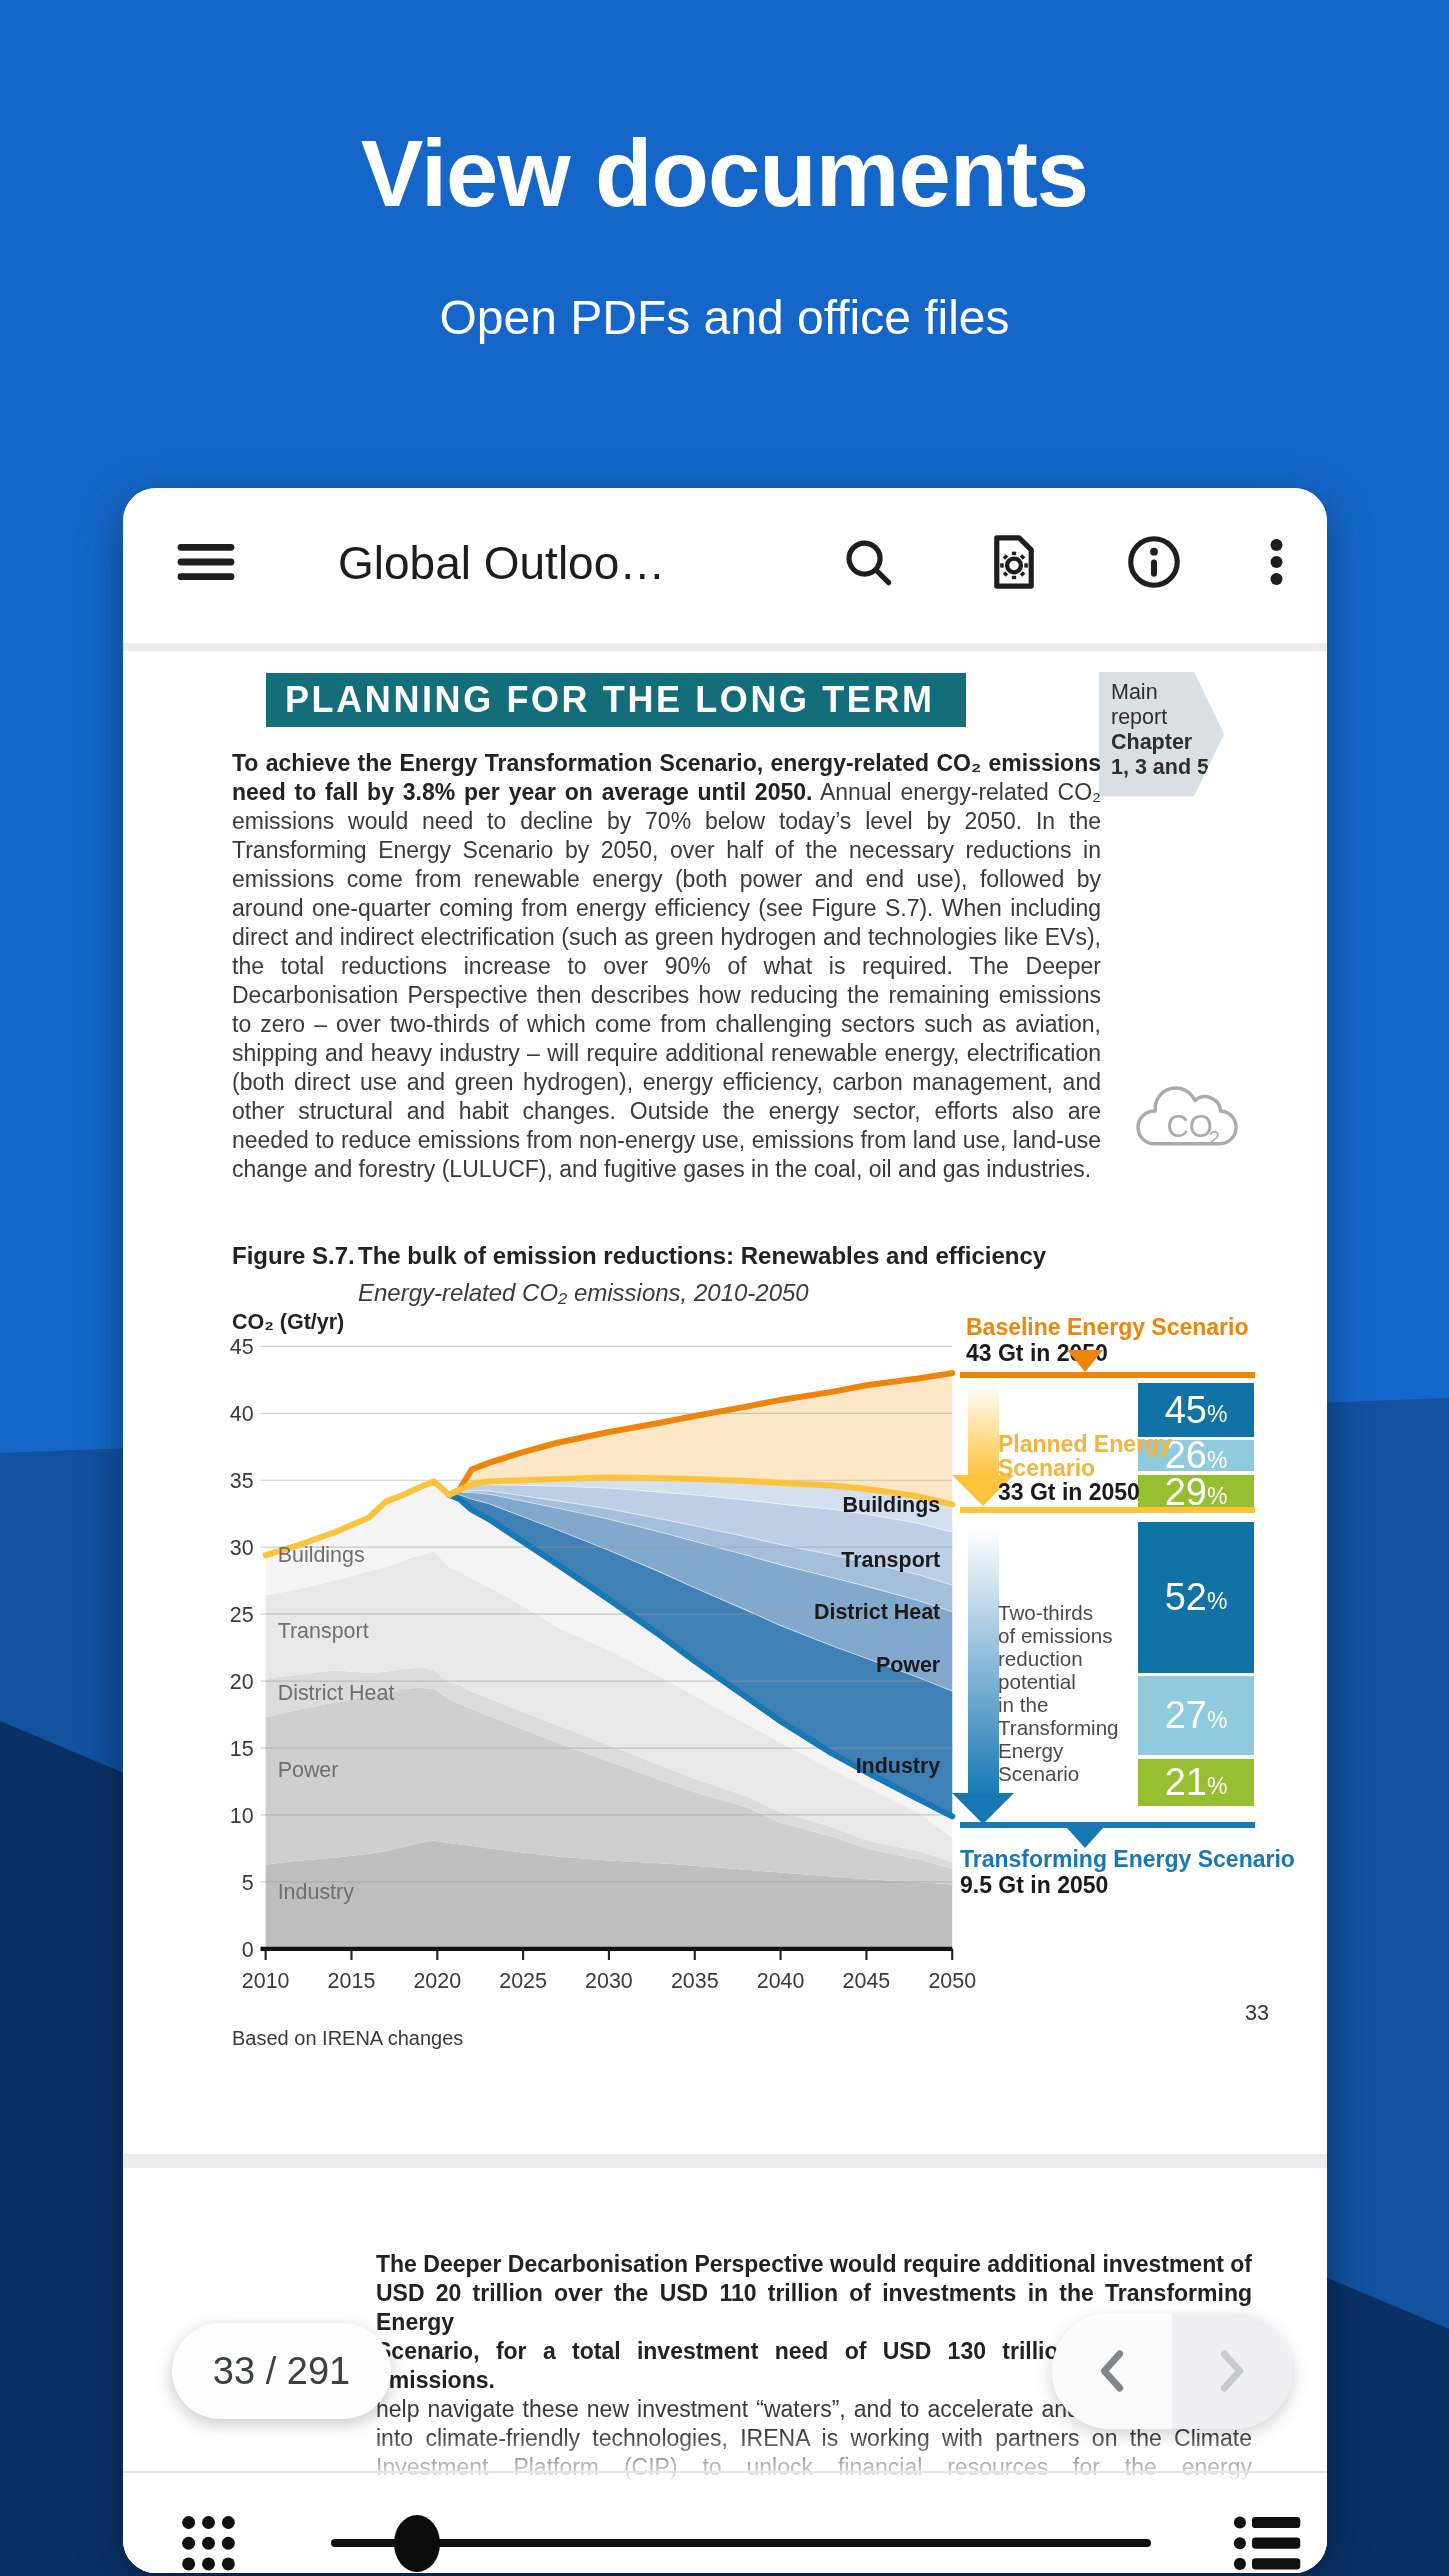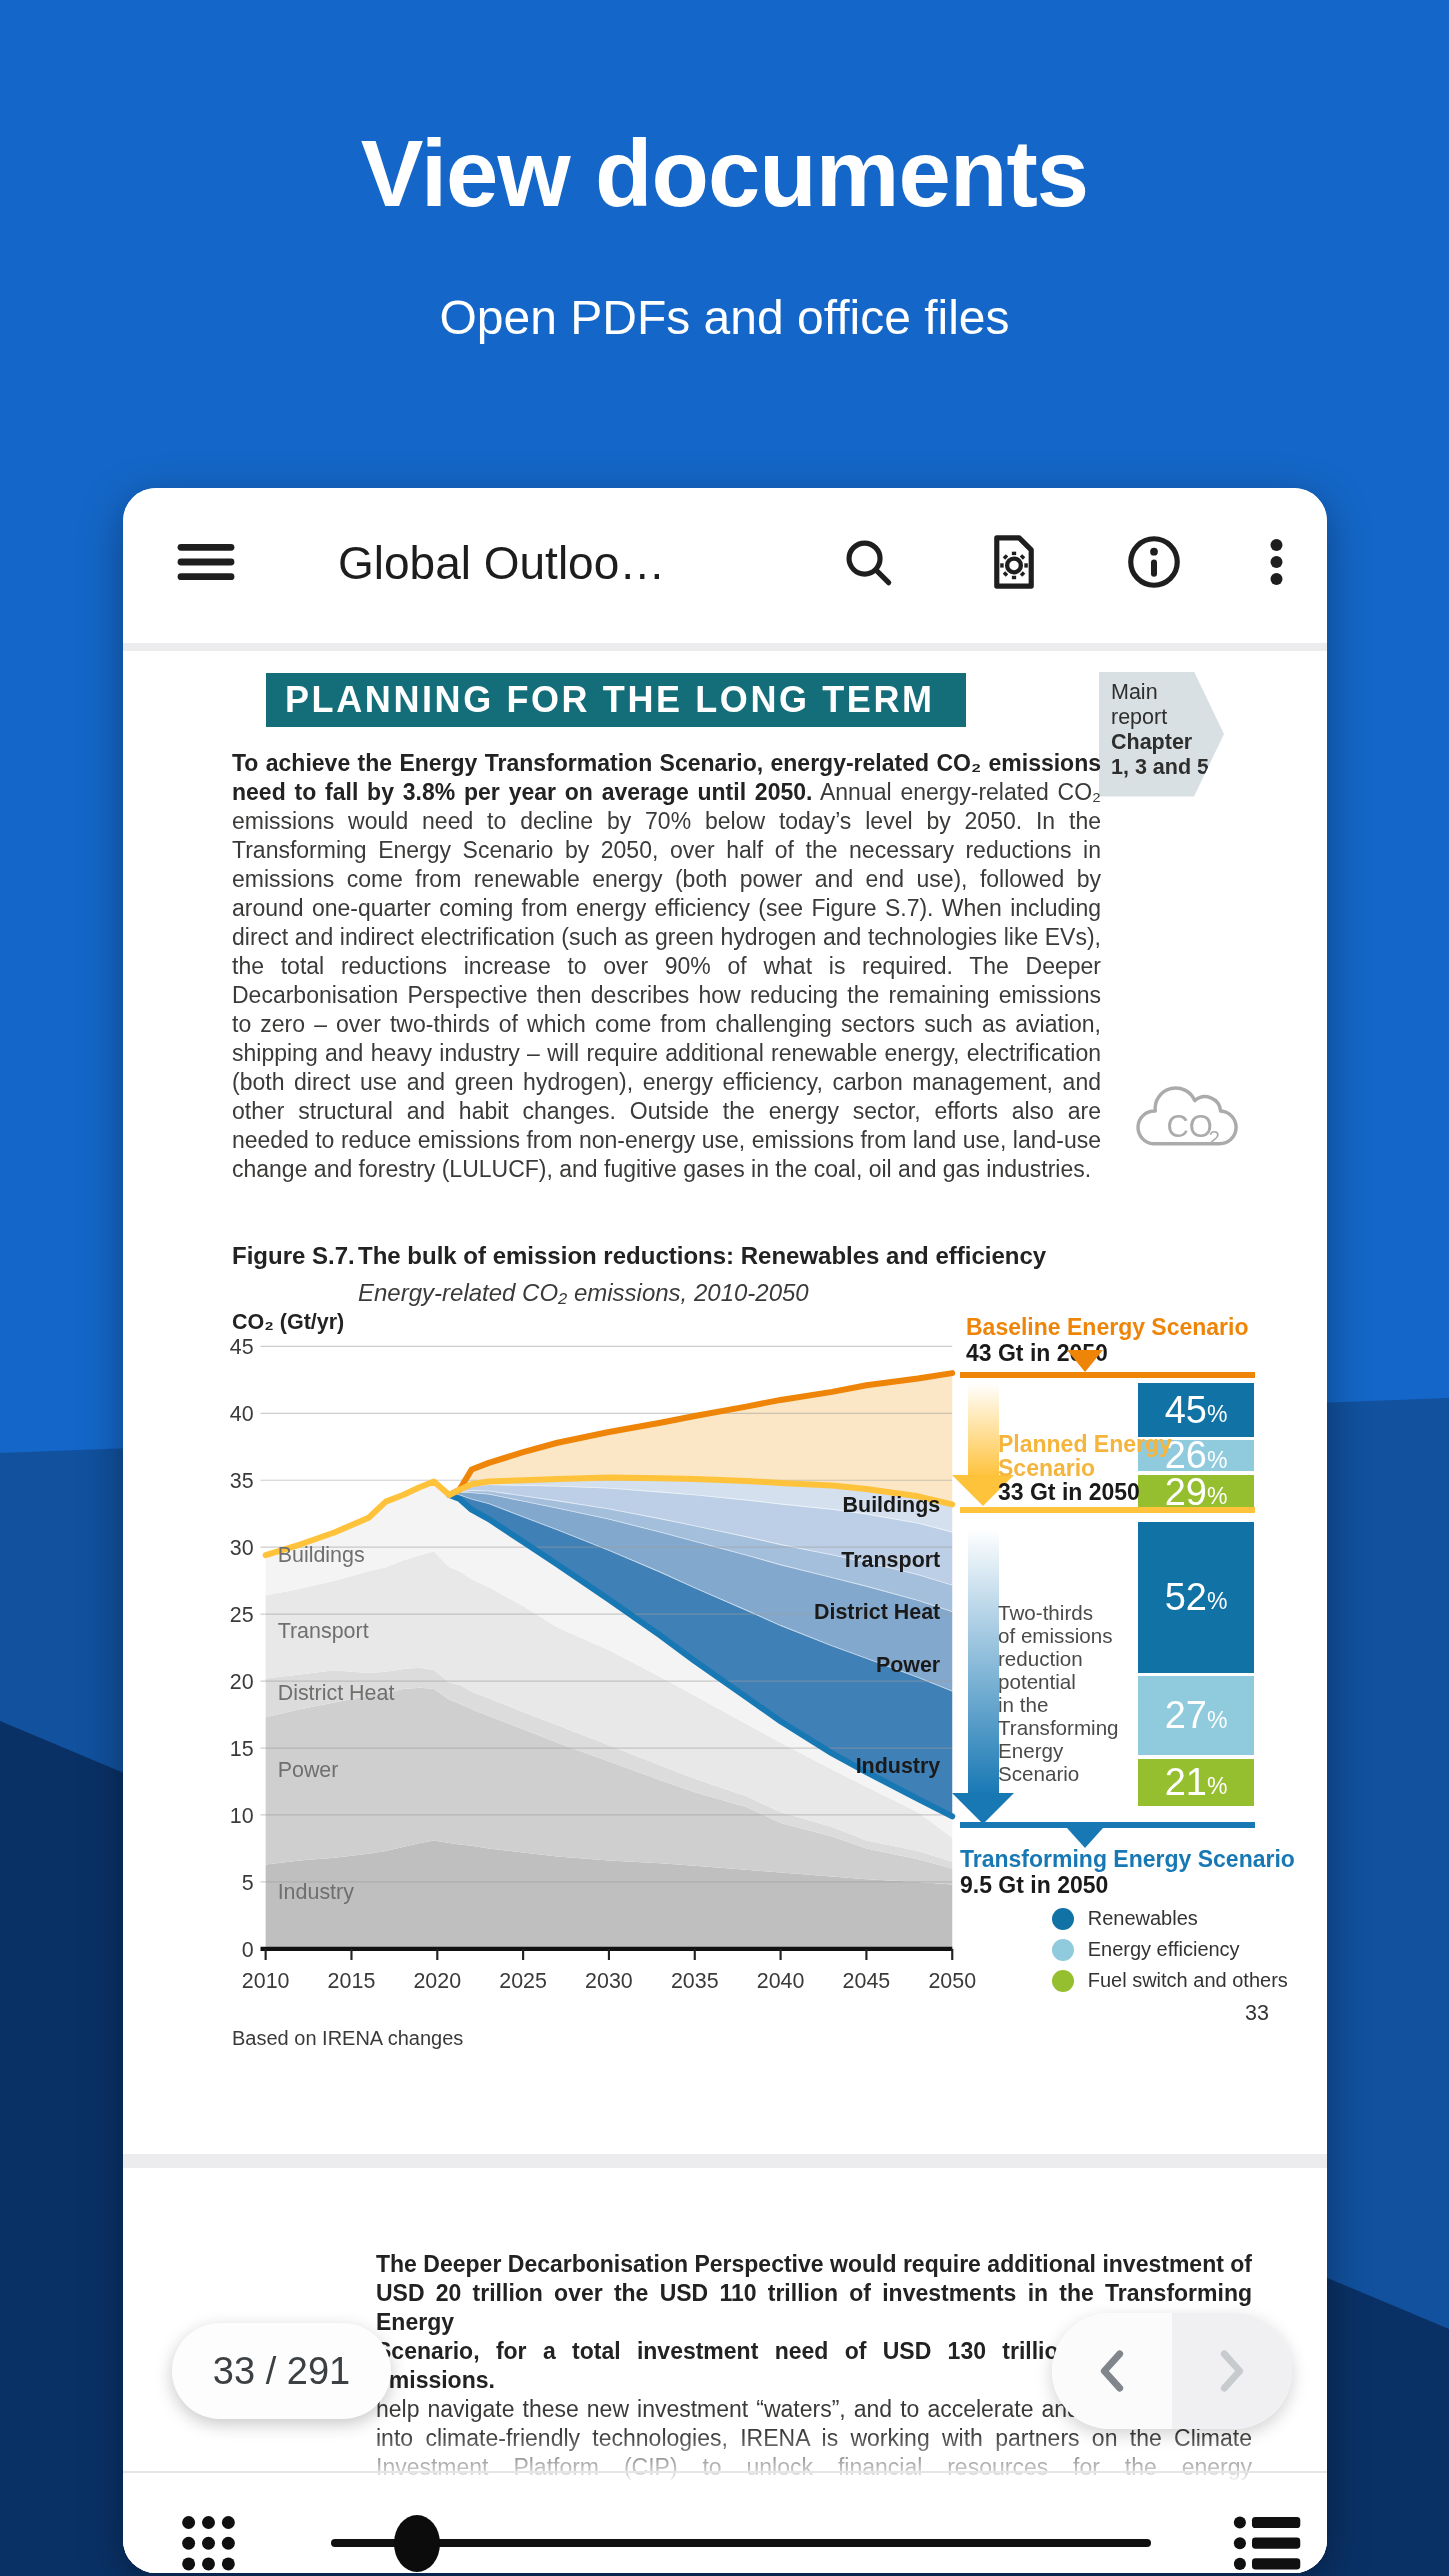--- a/index.html
+++ b/index.html
@@ -307,34 +307,20 @@
           <div>Transforming</div>
           <div>Energy</div>
           <div>Scenario</div>
         </div>
 
       <div class="rule" style="top:1171px; background:#1878B4;"></div>
       <div class="tri-down" style="left:944px; top:1177px; border-top:20.6px solid #1878B4;"></div>
       <div class="ann" style="left:837px; top:1195px; font-weight:700; color:#1878B4;">Transforming Energy Scenario</div>
       <div class="ann" style="left:837px; top:1221px; font-weight:700; color:#1A1A1A;">9.5 Gt in 2050</div>
 
-      <div class="legend" id="legend">
-          <div class="legend-row">
-            <div class="legend-dot" style="background: rgb(17, 115, 165);"></div>
-            <span>Renewables</span>
-          </div>
-          <div class="legend-row">
-            <div class="legend-dot" style="background: rgb(143, 203, 220);"></div>
-            <span>Energy efficiency</span>
-          </div>
-          <div class="legend-row">
-            <div class="legend-dot" style="background: rgb(150, 191, 47);"></div>
-            <span>Fuel switch and others</span>
-          </div>
-        </div>
 
       <div class="source-note">Based on IRENA changes</div>
       <div class="pagenum">33</div>
     </div>
 
     <div class="page page2">
       <div class="p2-text" id="p2-text">
           <div class="p2-line"><span class="b">The Deeper Decarbonisation Perspective would require additional investment of</span></div>
           <div class="p2-line"><span class="b">USD 20 trillion over the USD 110 trillion of investments in the Transforming Energy</span></div>
           <div class="p2-line"><span class="b">Scenario, for a total investment need of USD 130 trillion to reach zero emissions.</span><span> To</span></div>

